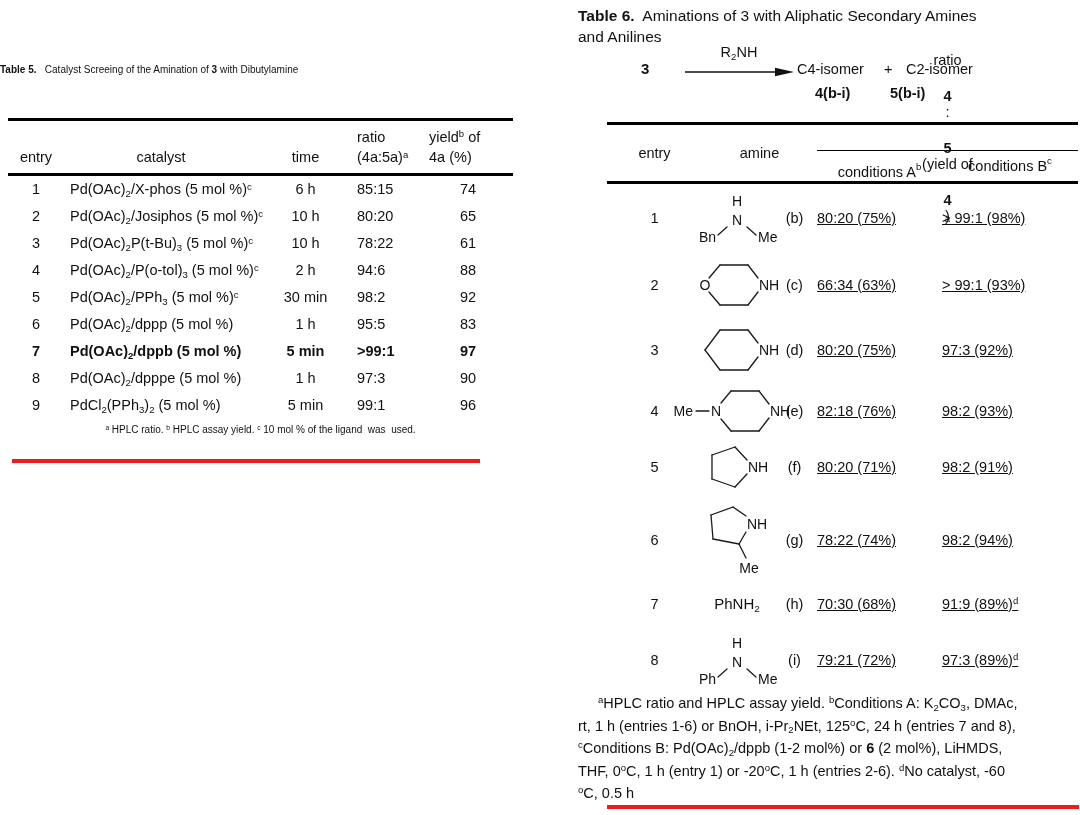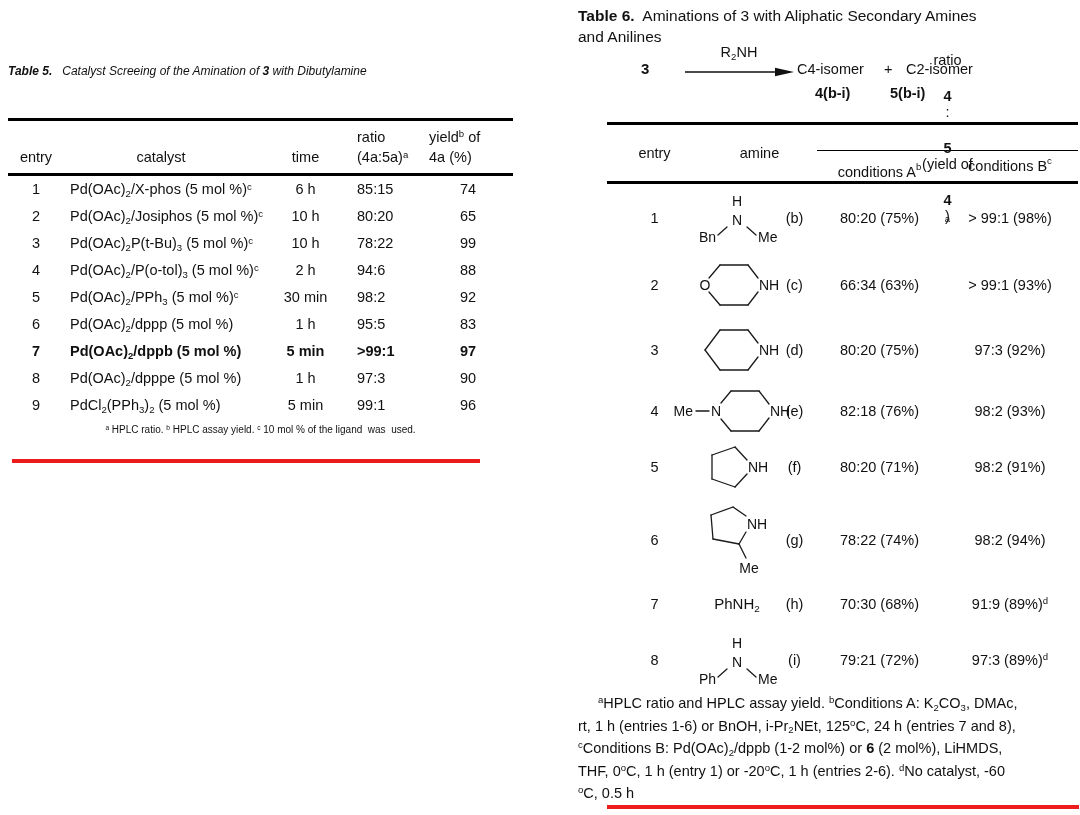--- a/index.html
+++ b/index.html
@@ -9,21 +9,21 @@
     position:relative; width:1080px; height:815px; background:#fff;
     font-family:"Liberation Sans","DejaVu Sans",sans-serif; color:var(--ink);
     overflow:hidden;
   }
   sup,sub{ font-size:0.66em; line-height:0; position:relative; vertical-align:baseline; }
   sup{ top:-0.48em; }
   sub{ top:0.28em; }
   b{ font-weight:bold;margin-top:20px; }
 
   
-  .t5-title{ position:absolute; left:8px; top:64px; width:512px; font-size:12px; white-space:pre;font-style:italic; }
+  .t5-title{ position:absolute; left:0; top:64px; width:512px; font-size:10px; white-space:pre; }
   .t5-table{ position:absolute; left:8px; top:118px; width:505px; }
   .t5-head{
     display:grid; grid-template-columns:56px 194px 95px 70px 90px;
     align-items:end; border-top:3px solid #000; border-bottom:3px solid #000;
     padding:6px 0 5px; font-size:14.5px; line-height:1.4;
   }
   .t5-head .c-entry,.t5-head .c-time{ text-align:center; }
   .t5-head .c-cat{ text-align:center; }
   .t5-head .c-ratio{ text-align:left; padding-left:4px; }
   .t5-head .c-yield{ text-align:left; padding-left:6px; }
@@ -66,21 +66,21 @@
   .t6-head .h-condB{ grid-column:5; grid-row:2; display:flex; align-items:center; justify-content:center; }
 
   .t6-row{
     display:grid; grid-template-columns:95px 70px 45px 125px 136px;
     align-items:center; font-size:14.5px;
   }
   .t6-row .c-entry{ text-align:center; }
   .t6-row .c-amine{ display:flex; justify-content:center; align-items:center; overflow:visible; }
   .t6-row .c-amine svg{ flex-shrink:0; }
   .t6-row .c-tag{ text-align:center; }
-  .t6-row .c-a,.t6-row .c-b{ text-align:center; white-space:nowrap; }
+  .t6-row .c-a,.t6-row .c-b{ white-space:nowrap;text-decoration:underline; }
   .r1{ height:67px; } .r2{ height:67px; } .r3{ height:64px; } .r4{ height:54px; }
   .r5{ height:62px; } .r6{ height:83px; } .r7{ height:45px; } .r8{ height:68px; }
   .formula{ font-size:15px; }
 
   .t6-foot{
     position:absolute; left:578px; top:692px; width:501px;
     font-size:14.5px; line-height:22.5px; text-align:justify; text-indent:20px; white-space:pre-wrap;
   }
 
   .struct line, .struct polyline{ stroke:#1a1a1a; stroke-width:1.3; fill:none; stroke-linecap:round; }
@@ -116,21 +116,21 @@
       <div class="c-cat">Pd(OAc)<sub>2</sub>/Josiphos (5 mol %)<sup>c</sup></div>
       <div class="c-time">10 h</div>
       <div class="c-ratio">80:20</div>
       <div class="c-yield">65</div>
     </div>
     <div class="t5-row">
       <div class="c-entry">3</div>
       <div class="c-cat">Pd(OAc)<sub>2</sub>P(t-Bu)<sub>3</sub> (5 mol %)<sup>c</sup></div>
       <div class="c-time">10 h</div>
       <div class="c-ratio">78:22</div>
-      <div class="c-yield">99</div>
+      <div class="c-yield">61</div>
     </div>
     <div class="t5-row">
       <div class="c-entry">4</div>
       <div class="c-cat">Pd(OAc)<sub>2</sub>/P(o-tol)<sub>3</sub> (5 mol %)<sup>c</sup></div>
       <div class="c-time">2 h</div>
       <div class="c-ratio">94:6</div>
       <div class="c-yield">88</div>
     </div>
     <div class="t5-row">
       <div class="c-entry">5</div>

